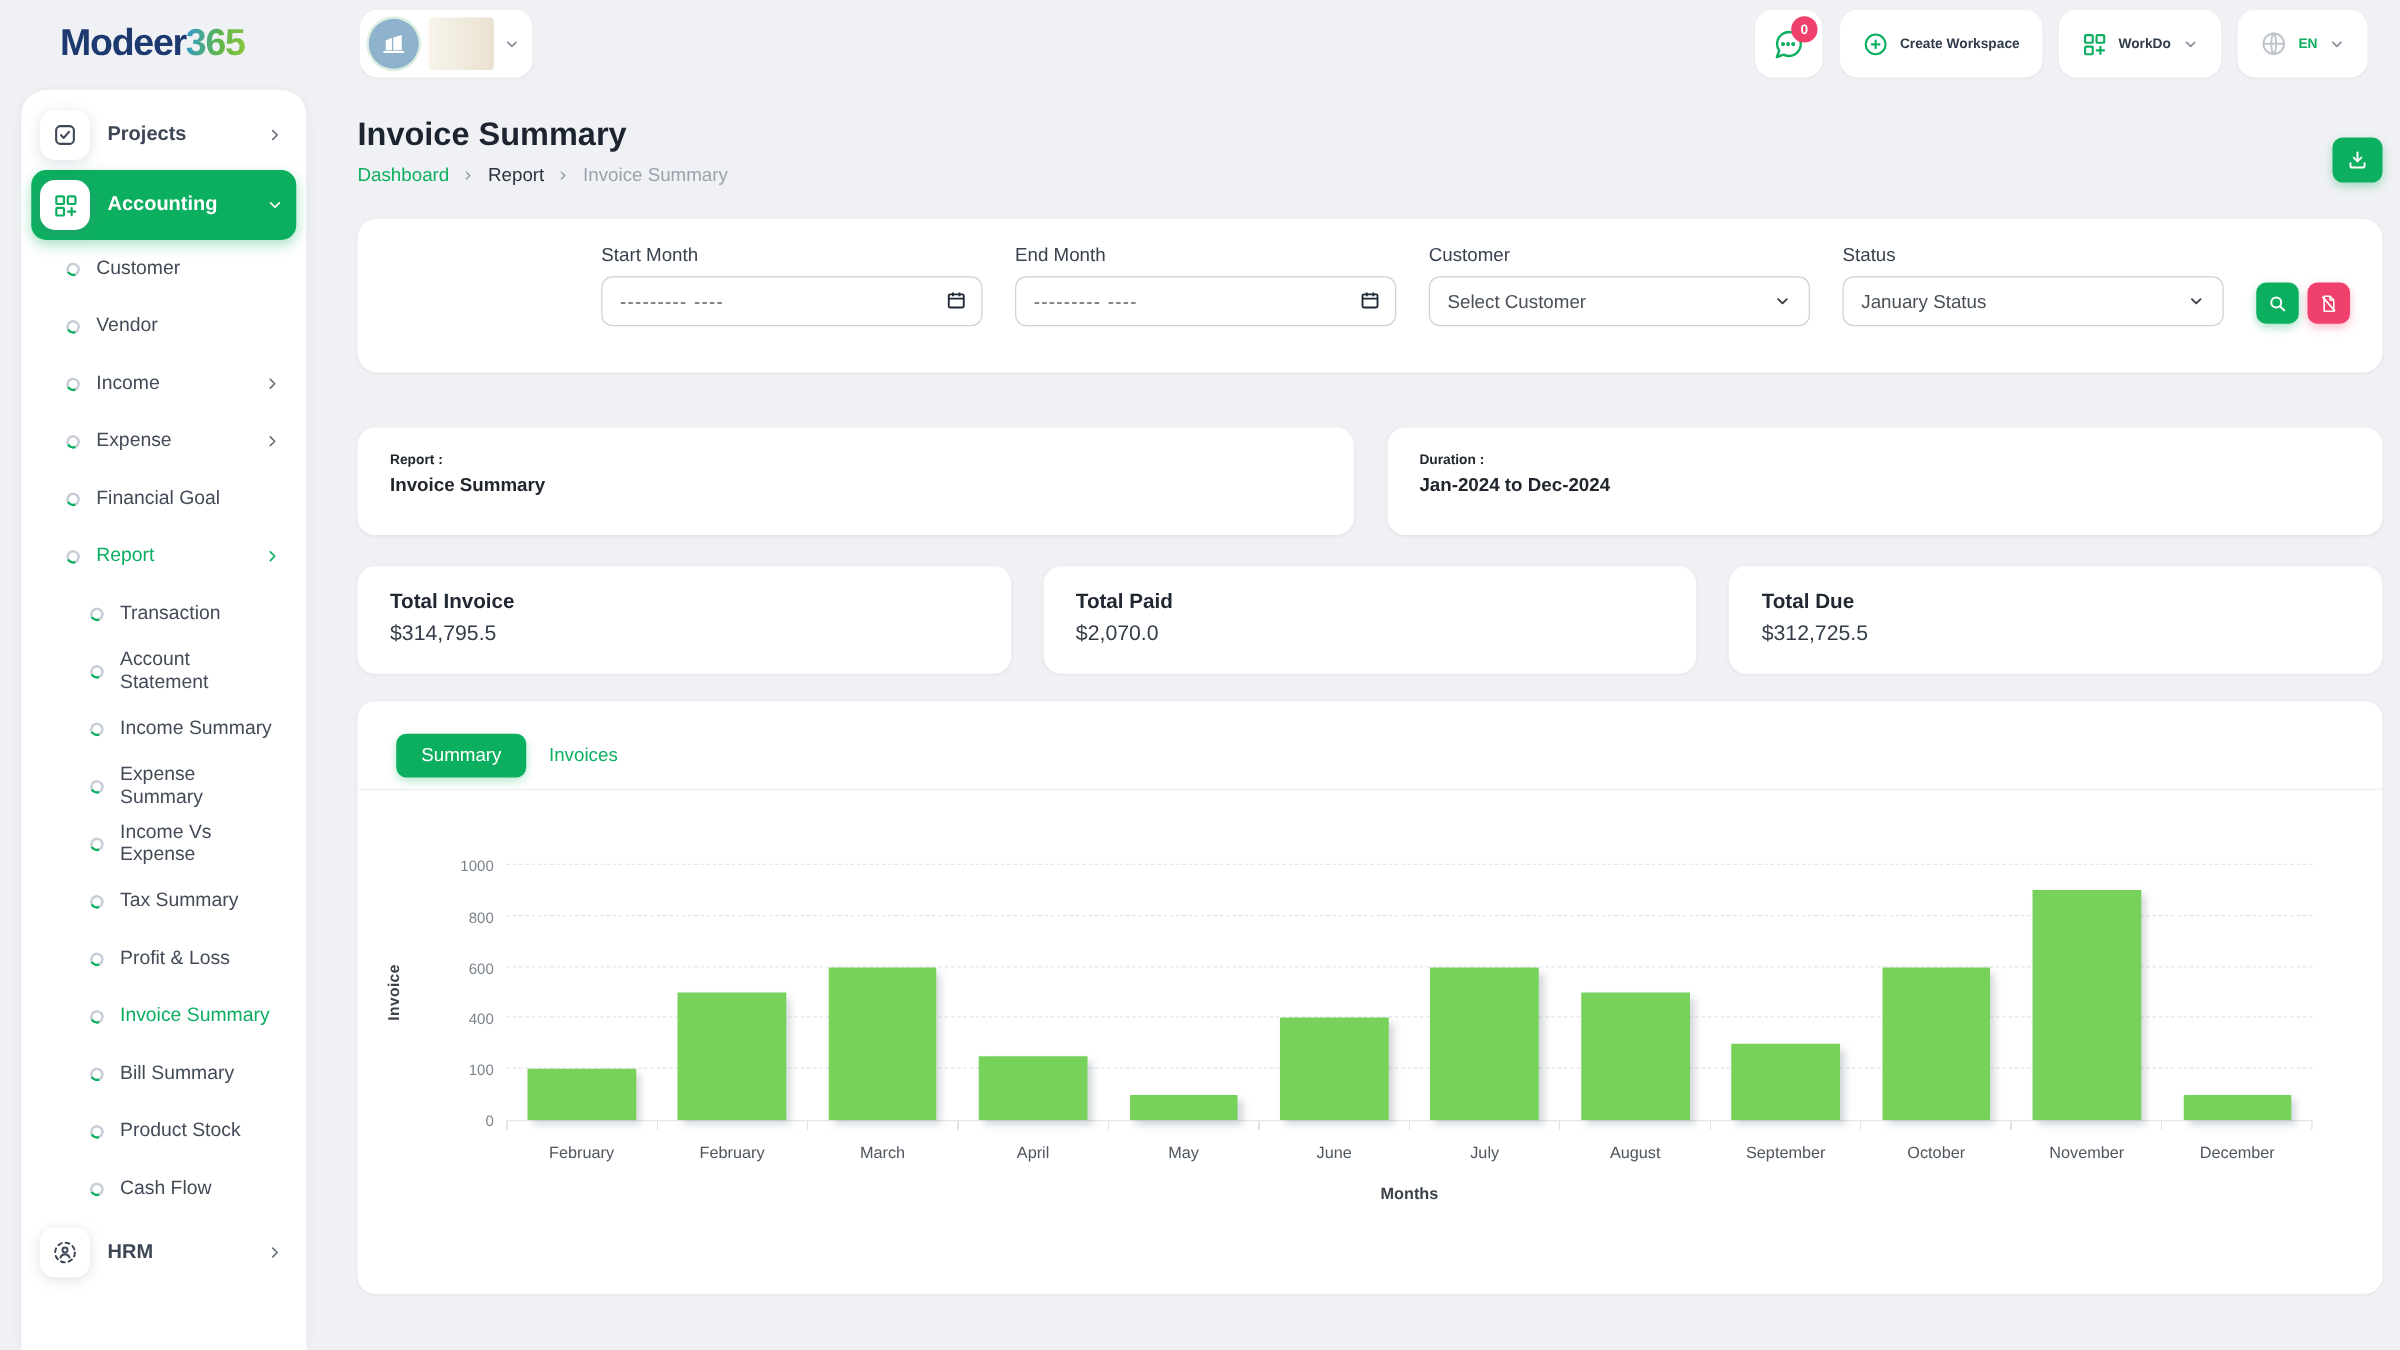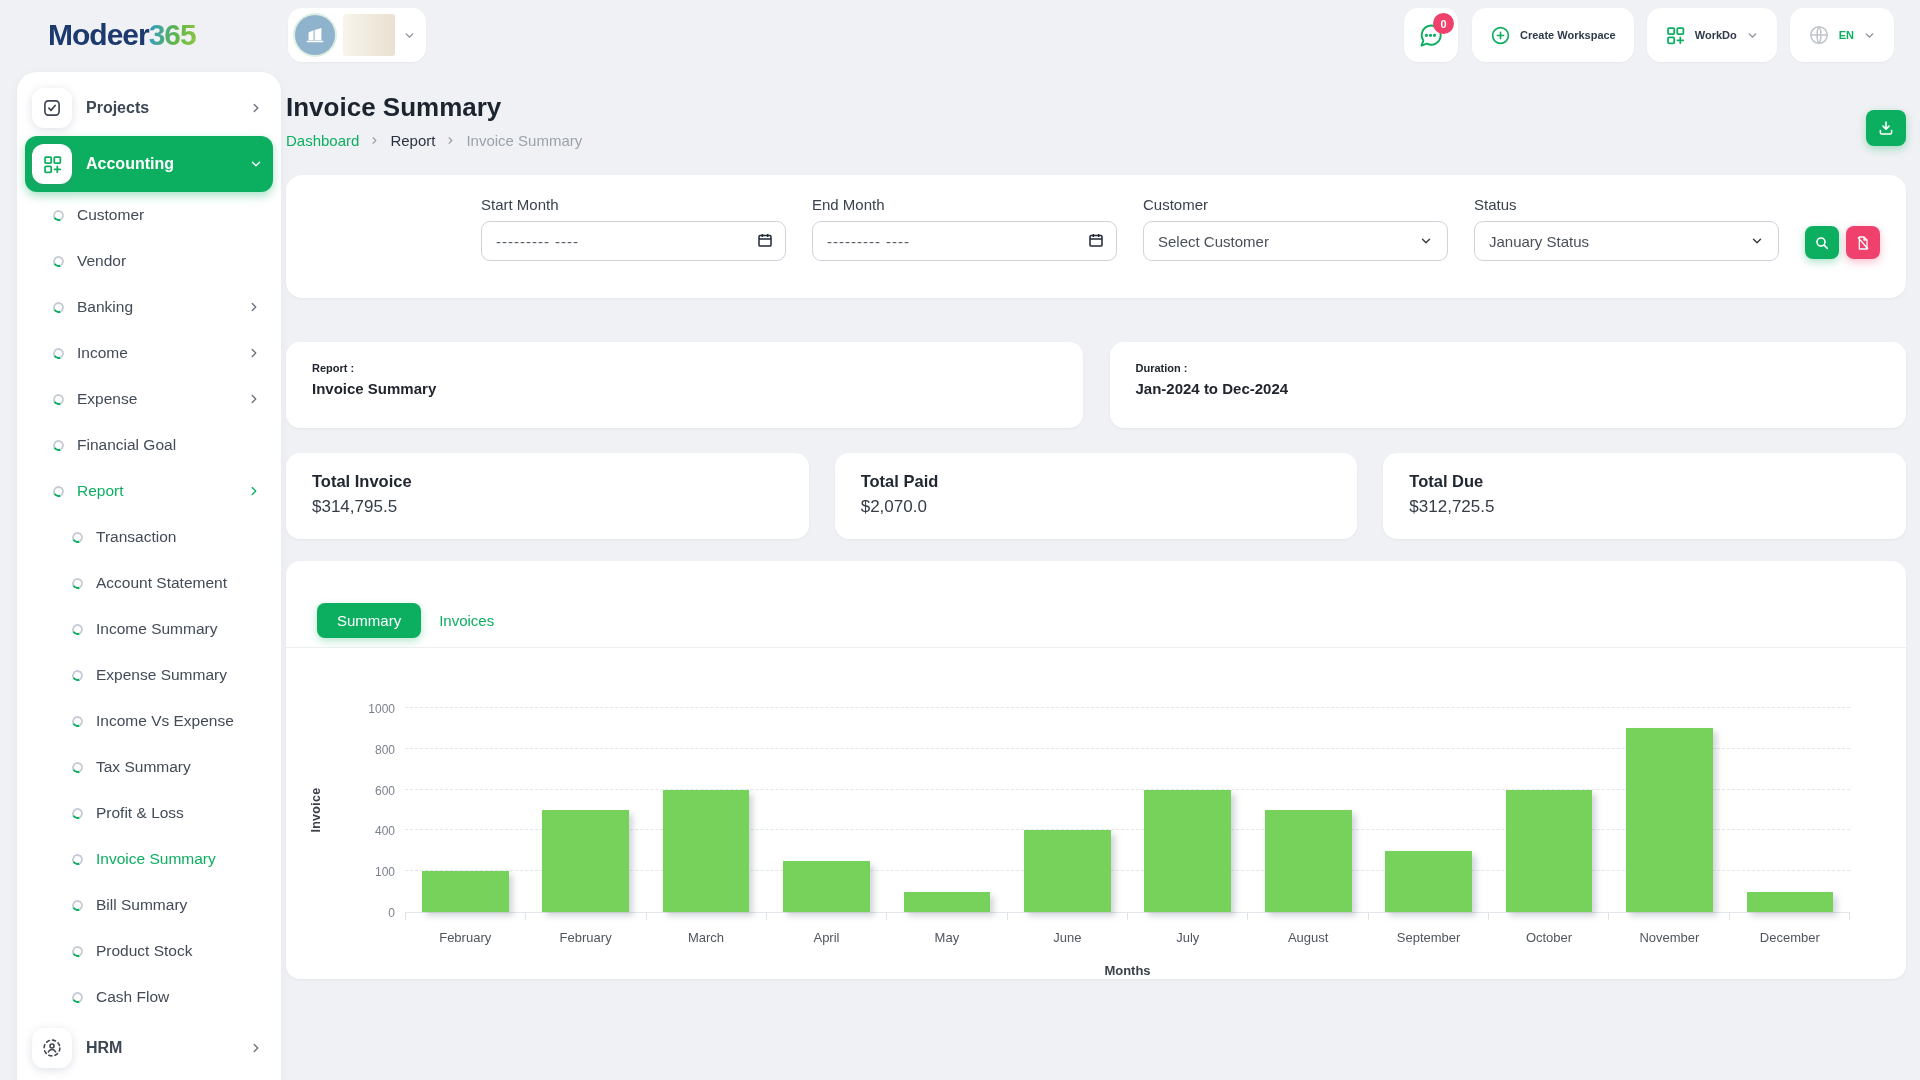--- a/index.html
+++ b/index.html
@@ -30,21 +30,21 @@
   .chat-chip { width:54px; justify-content:center; position:relative; margin-right:14px; }
   .badge { position:absolute; top:5px; right:4px; min-width:21px; height:21px; border-radius:50%;
            background:#f0416c; color:#fff; font-size:11px; font-weight:700;
            display:grid; place-items:center; }
   .pill { padding:0 18px; gap:9px; margin-right:13px; font-size:11px; font-weight:600; color:#2f3a4a; }
   .pill:last-child { margin-right:6px; }
   .lang-label { color:#0caf60; font-weight:700; }
   .chev-svg { color:#8a919c; }
 
   
-  .sidebar { position:absolute; left:17px; top:72px; width:264px; height:1008px;
+  .sidebar { position:absolute; left:17px; top:72px; width:228px; height:1008px;
              background:#fff; border-radius:20px 20px 0 0; box-shadow:0 2px 10px rgba(16,24,40,.05);
              padding:8px 8px 0 8px; overflow:hidden; }
   .srow { display:flex; align-items:center; cursor:pointer; text-decoration:none; }
   .srow.lvl0 { height:56px; gap:14px; padding:0 10px 0 7px; border-radius:12px; }
   .iconbox { width:40px; height:40px; border-radius:12px; background:#fff; flex:0 0 auto;
              box-shadow:0 2px 10px rgba(100,116,139,.22); display:grid; place-items:center; }
   .srow.lvl0 .slabel { font-size:16px; font-weight:600; color:#3d4654; }
   .srow.active { background:#0caf60; box-shadow:0 4px 10px rgba(12,175,96,.35); }
   .srow.active .slabel { color:#fff; font-weight:700; }
   .srow.active .chev { color:#fff; }
@@ -100,21 +100,21 @@
   .info-title { font-size:11px; font-weight:700; color:#21262e; }
   .info-value { font-size:15px; font-weight:700; color:#21262e; margin-top:6px; }
 
   
   .totals-row { margin-top:25px; display:flex; gap:26px; }
   .total-card { flex:1; height:86px; padding:19px 26px; border-radius:14px; }
   .total-label { font-size:16.5px; font-weight:600; color:#212832; }
   .total-value { font-size:17px; font-weight:500; color:#333c47; margin-top:6px; }
 
   
-  .chart-card { margin-top:22px; height:418px; border-radius:14px; padding-top:42px; }
+  .chart-card { margin-top:22px; height:474px; border-radius:14px; padding-top:26px; }
   .tabs { display:flex; align-items:center; gap:12px; margin-left:31px; }
   .tab { border:none; background:none; font-family:inherit; font-size:15px; cursor:pointer; }
   .tab.active { background:#0caf60; color:#fff; padding:9px 20px; border-radius:8px;
                 font-weight:500; box-shadow:0 3px 8px rgba(12,175,96,.3); }
   .tab.ghost { color:#0caf60; padding:9px 6px; }
   .chart-divider { margin-top:9px; border-top:1px solid #edf0f2; }
 
   .chart-wrap { margin:60px 56px 0 119px; }
   .plot { position:relative; height:205px; border-bottom:1px solid #e3e6ea; }
   .gridline { position:absolute; left:0; right:0; border-top:1px dashed #e4e7ea; }
@@ -249,29 +249,20 @@
             </svg>
           </span>
         </a>
         <a class="srow lvl1">
           <span class="bullet"></span>
           <span class="slabel">Customer</span>
         </a>
         <a class="srow lvl1">
           <span class="bullet"></span>
           <span class="slabel">Vendor</span>
-        </a>
-        <a class="srow lvl1">
-          <span class="bullet"></span>
-          <span class="slabel">Banking</span>
-          <span class="chev">
-            <svg width="14" height="14" viewBox="0 0 24 24" fill="none" stroke="currentColor" stroke-width="2.4" stroke-linecap="round" stroke-linejoin="round">
-              <polyline points="9 6 15 12 9 18"></polyline>
-            </svg>
-          </span>
         </a>
         <a class="srow lvl1">
           <span class="bullet"></span>
           <span class="slabel">Income</span>
           <span class="chev">
             <svg width="14" height="14" viewBox="0 0 24 24" fill="none" stroke="currentColor" stroke-width="2.4" stroke-linecap="round" stroke-linejoin="round">
               <polyline points="9 6 15 12 9 18"></polyline>
             </svg>
           </span>
         </a>

